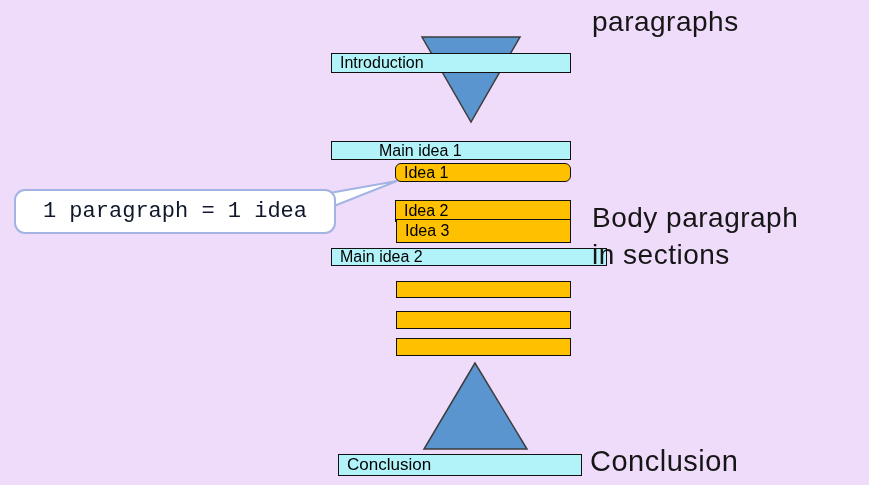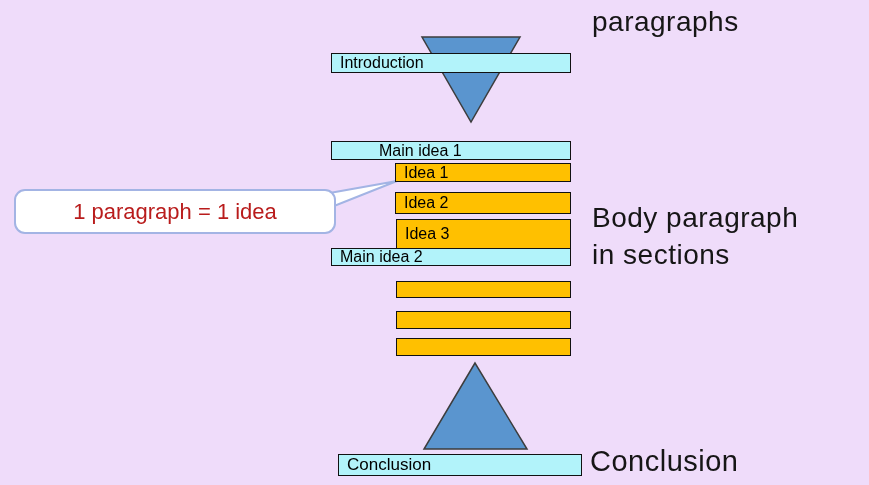--- a/index.html
+++ b/index.html
@@ -30,24 +30,24 @@
     font-size: 16px;
     color: #000;
     padding-left: 8px;
     white-space: nowrap;
   }
   .cyan { background: var(--cyan, #B2F3FA); }
   .orange { background: var(--orange, #FFC000); }
 
   .box-introduction { left: 331px; top: 8px;   width: 240px; height: 20px; margin-top: 45px; }
   .box-main-idea-1  { left: 331px; top: 141px; width: 240px; height: 19px; padding-left: 47px; }
-  .box-idea-1       { left: 395px; top: 163px; width: 176px; height: 19px; }
-  .box-idea-2       { left: 395px; top: 192px; width: 176px; height: 22px; text-align: center; }
-  .box-idea-3       { left: 396px; top: 219px; width: 175px; height: 30px; }
-  .box-main-idea-2  { left: 331px; top: 248px; width: 240px; height: 18px; }
+  .box-idea-1       { left: 395px; top: 163px; width: 176px; height: 19px; border-radius: 6px; }
+  .box-idea-2       { left: 395px; top: 200px; width: 176px; height: 22px; text-align: center; }
+  .box-idea-3       { left: 396px; top: 219px; width: 175px; height: 24px; }
+  .box-main-idea-2  { left: 331px; top: 248px; width: 276px; height: 18px; }
   .bar-1            { left: 396px; top: 281px; width: 175px; height: 17px; }
   .bar-2            { left: 396px; top: 311px; width: 175px; height: 18px; }
   .bar-3            { left: 396px; top: 338px; width: 175px; height: 18px; }
   .box-conclusion   { left: 338px; top: 454px; width: 244px; height: 22px; font-size: 17px; }
 
   .side-label {
     position: absolute;
     color: var(--text, #161616);
     font-size: 28px;
     line-height: 37px;
@@ -59,22 +59,23 @@
   .label-conclusion   { left: 590px; top: 443px; font-size: 29px; }
 
   .callout-text {
     position: absolute;
     left: 15px; top: 190px;
     width: 320px; height: 43px;
     display: flex;
     align-items: center;
     justify-content: center;
     font-size: 22px;
-    color: #b91c1c;
+    color: #0f172a;
     white-space: nowrap;
+    font-family: Liberation Mono, monospace;
   }
 </style>
 </head>
 <body>
 
 <div class="canvas">
 
   <svg class="layer" viewBox="0 0 869 485">
 
     <polygon points="422,37 520,37 471,122" style="fill:var(--blue,#5A95CF); stroke:var(--triangle-border,#3D3D3D); stroke-width:1.5"></polygon>

